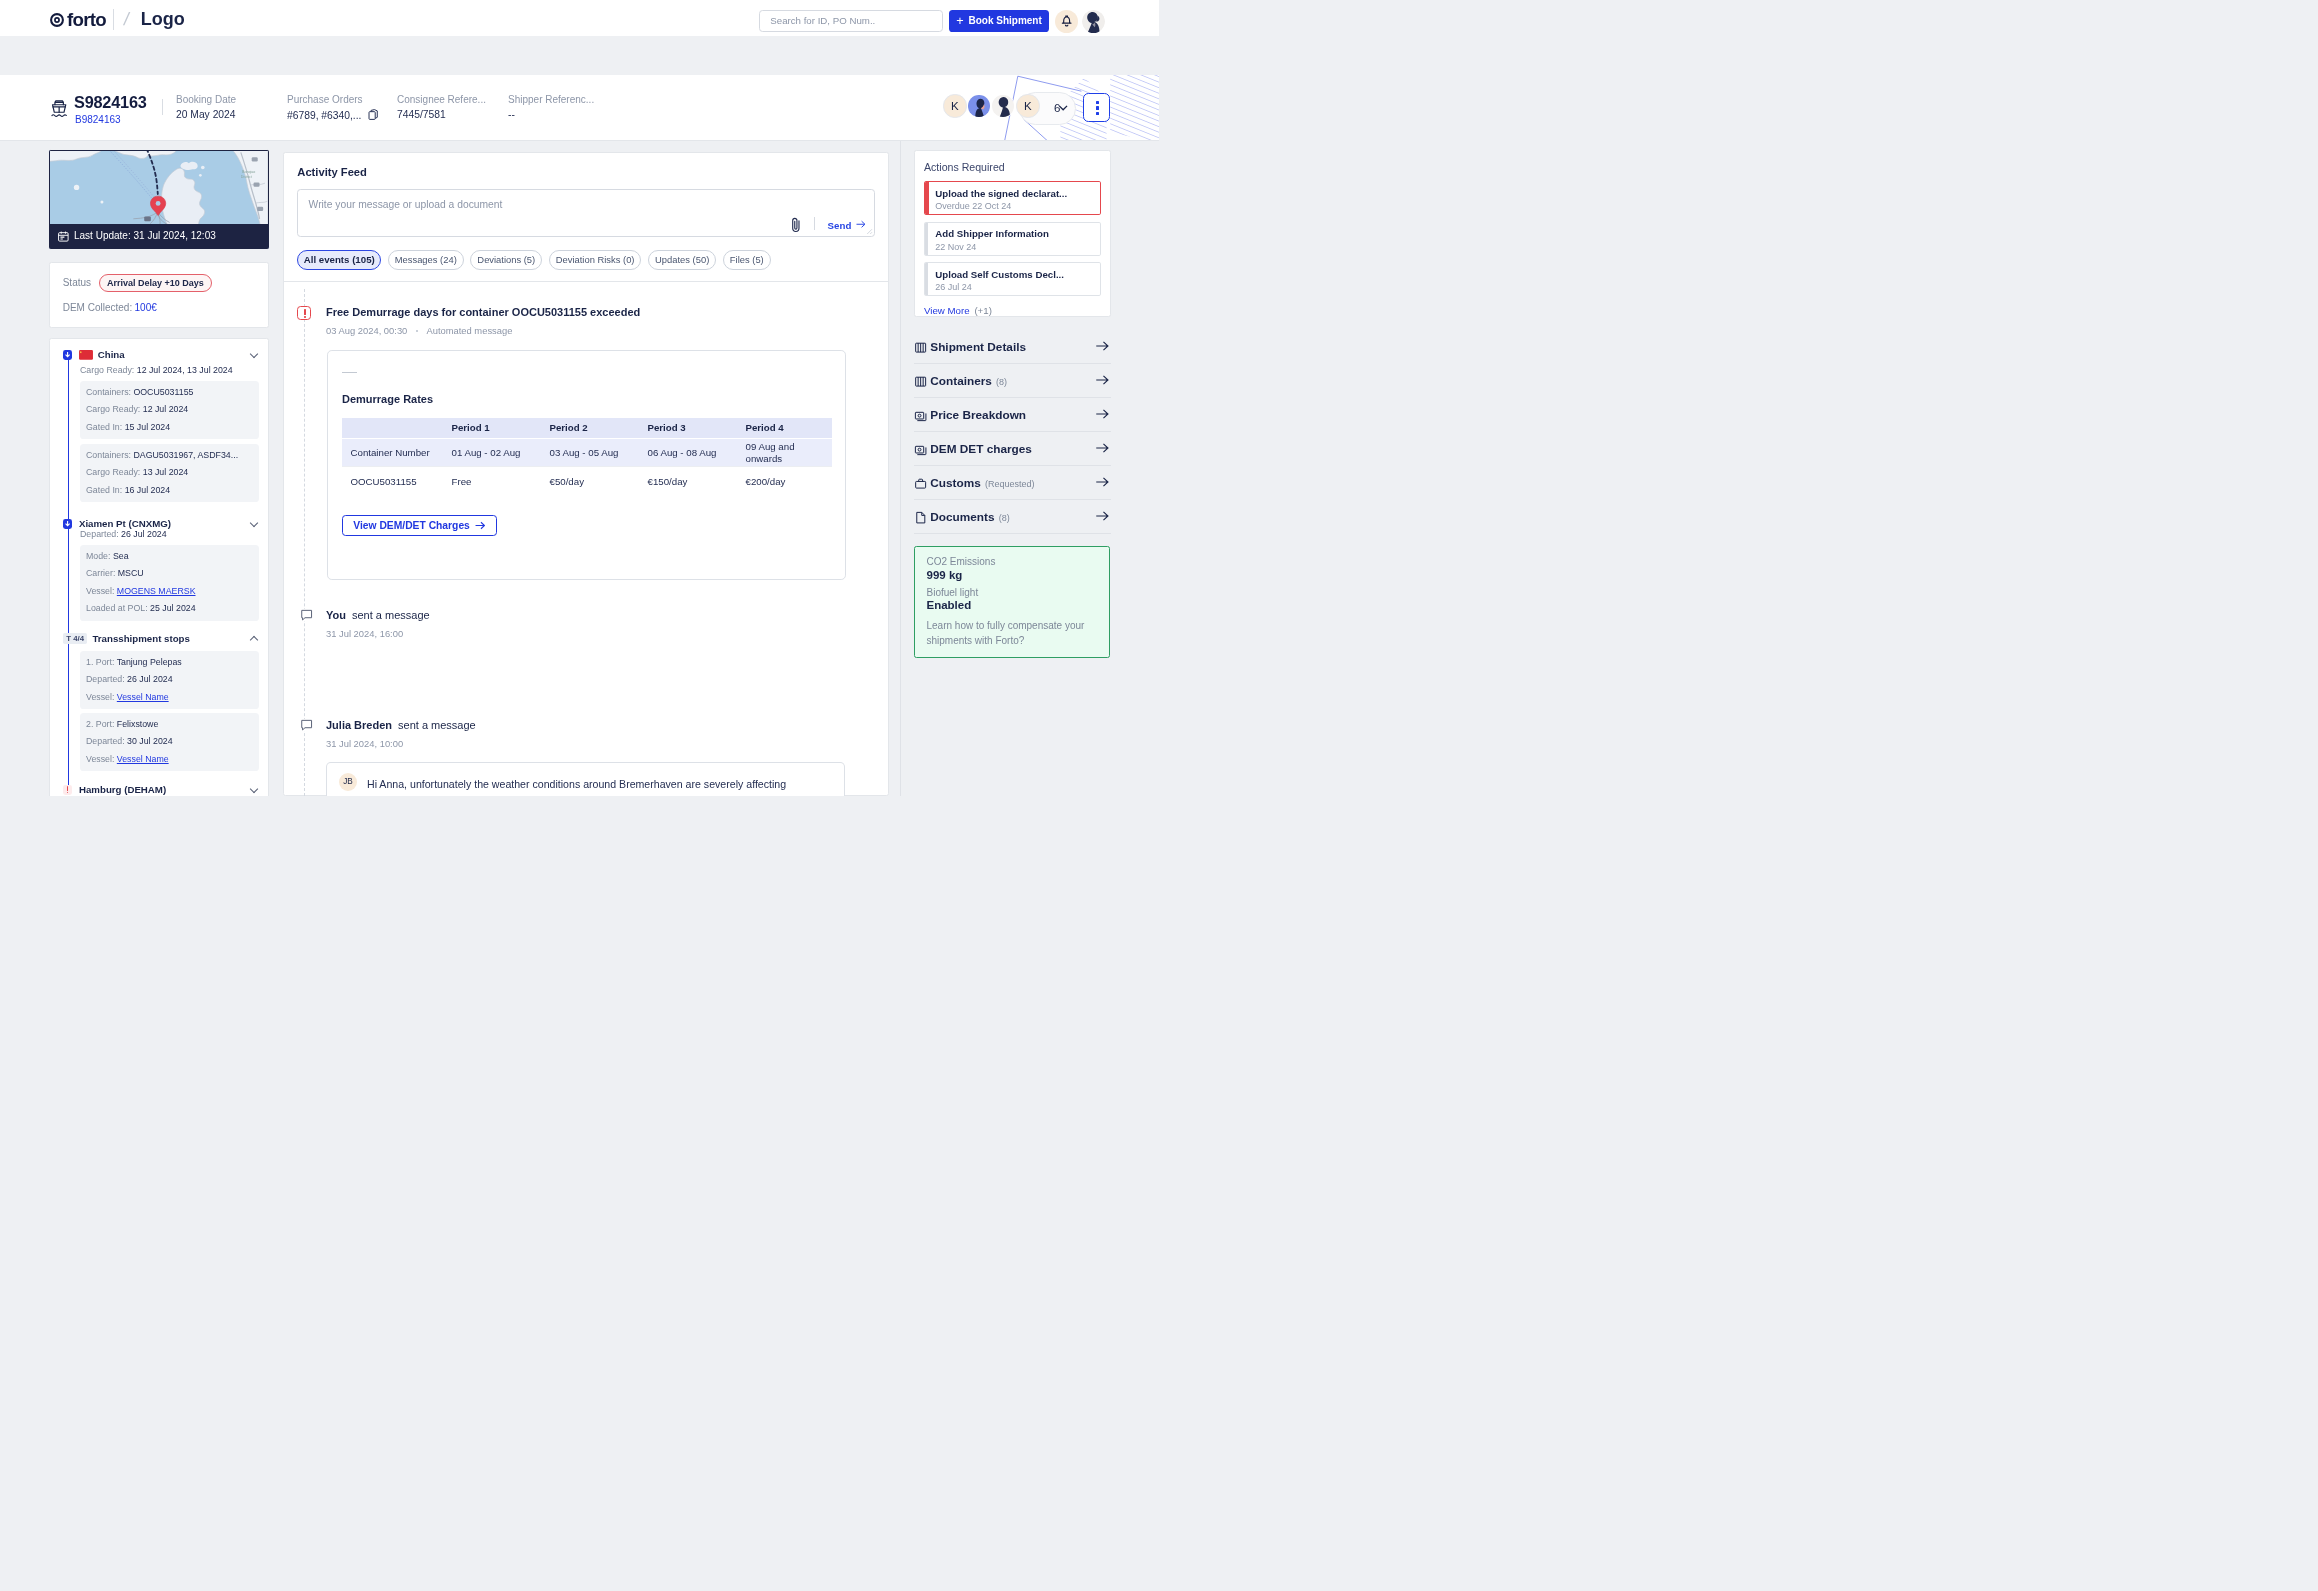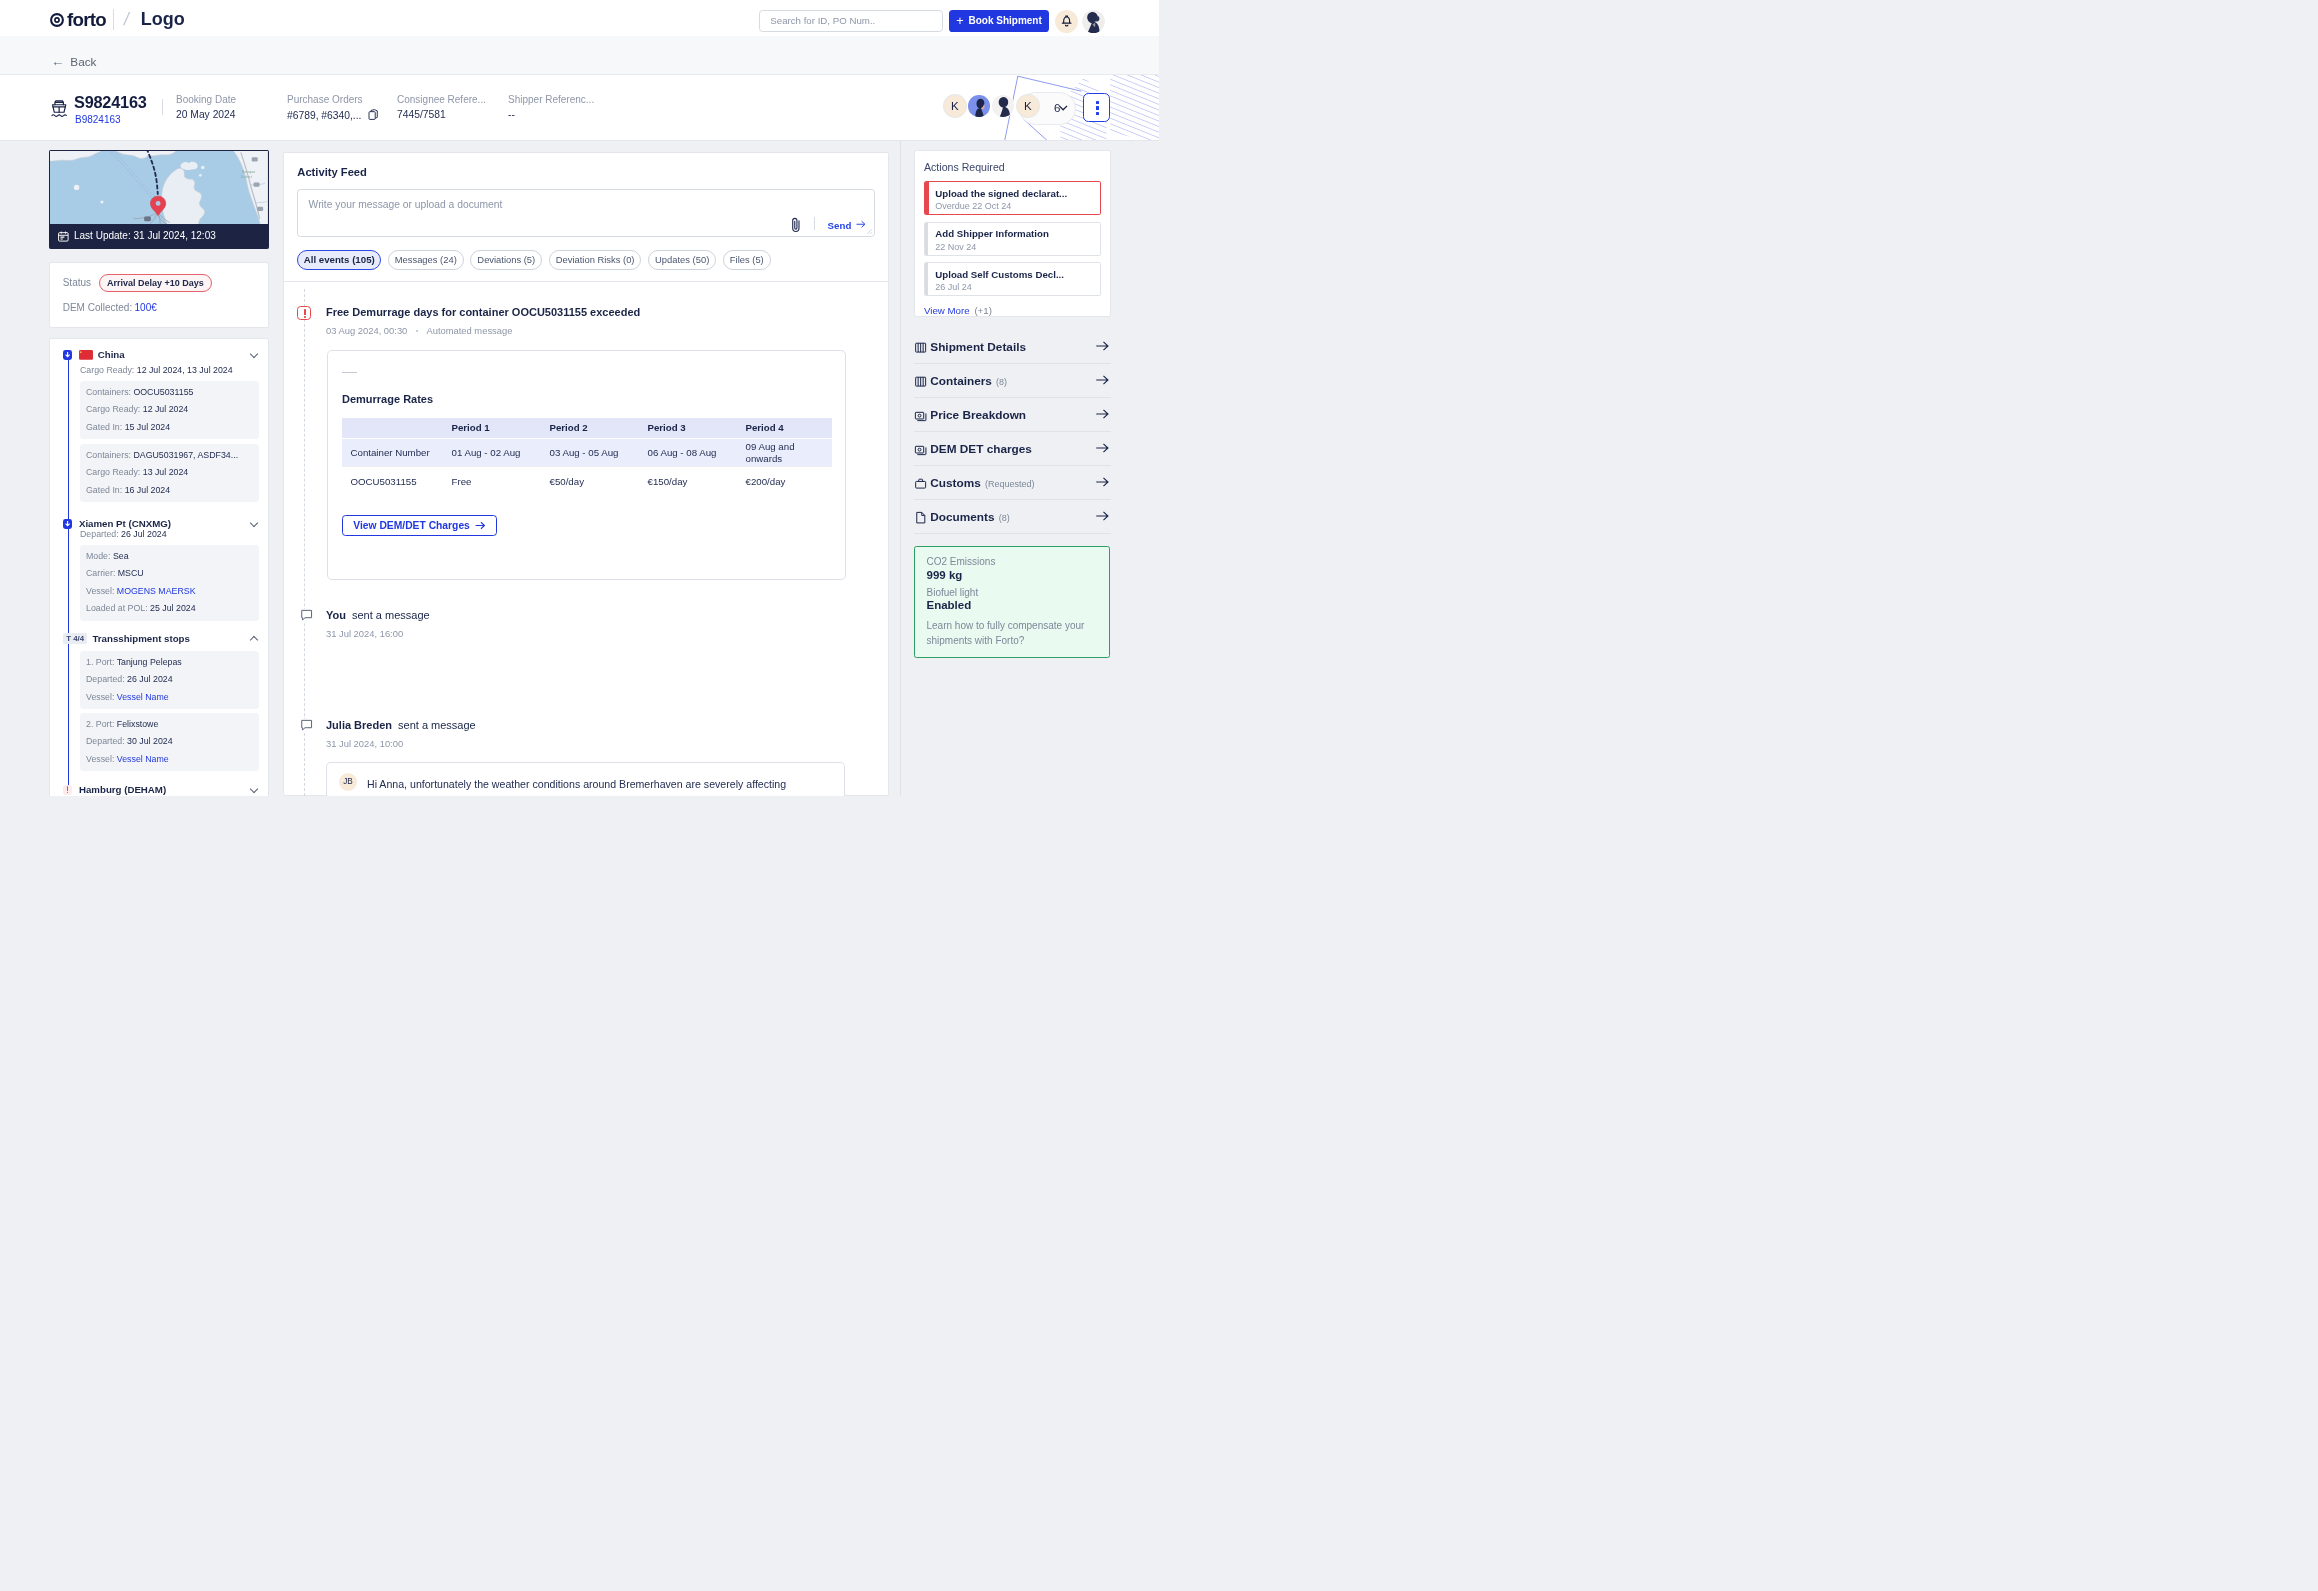--- a/index.html
+++ b/index.html
@@ -66,21 +66,21 @@
 .tlhead .ic.red { background:#fdebec; }
 .tlhead .ic.red i { position:absolute; left:3.9px; top:1.5px; width:1.8px; height:4.2px; background:#e5484d; border-radius:0.9px; }
 .tlhead .ic.red u { position:absolute; left:3.9px; top:6.6px; width:1.8px; height:1.8px; background:#e5484d; border-radius:50%; }
 .tlhead .flag { margin-left:6.6px; flex:none; }
 .tlhead .t { font-size:9.7px; font-weight:bold; color:#1a2447; margin-left:4.8px; white-space:nowrap; }
 .tlhead .chev { position:absolute; right:-201px; }
 .tlrow { position:absolute; left:30px; font-size:8.8px; color:#7d8798; white-space:nowrap; }
 .tlrow b { color:#242e52; font-weight:400; }
 .tlbox { position:absolute; left:30px; width:179px; background:#f2f4f7; border-radius:3.6px; padding:3px 6px; font-size:8.8px; color:#7d8798; line-height:17.5px; white-space:nowrap; }
 .tlbox b { color:#242e52; font-weight:400; }
-.tlbox .lk { color:#2138e0; }
+.tlbox .lk { color:#2138e0;text-decoration:underline; }
 .tbadge { display:inline-block; background:#e9edf3; border-radius:1.8px; color:#3c466b; font-size:7.8px; font-weight:bold; padding:0.6px 3px 1.2px; margin-right:5.4px; }
 
 .chev { width:6px; height:6px; border-right:1.2px solid #596176; border-bottom:1.2px solid #596176; transform:rotate(45deg); }
 .chev.up { transform:rotate(-135deg); }
 
 
 .centercol { position:absolute; left:283px; top:152px; width:606px; height:644px; background:#fff; border:0.6px solid #e3e6ea; border-radius:2.4px; }
 .af-title { position:absolute; left:13.3px; top:12.7px; font-size:11.2px; font-weight:bold; color:#1a2447; }
 .af-input { position:absolute; left:13.3px; top:36px; width:578px; height:48px; border:0.9px solid #d6dae1; border-radius:3.6px; }
 .af-input .ph { position:absolute; left:10.3px; top:8.5px; font-size:10.3px; color:#8d96a8; }
@@ -176,23 +176,20 @@
           <circle cx="19" cy="19" r="19" fill="#f0eeec"></circle>
           <g transform="translate(38,0) scale(-1,1)">
             <path d="M9 38 C9 27 12 21 18 20 C13 19 11 13.5 12.5 9 C14 4.5 19 2 24 4 C29 6 30.5 11 28.5 16 C27.5 19 25 21 22 21.5 C23.5 26 26 31.5 29 38 Z" fill="#232c4e"></path>
             <path d="M12.5 9 C10 10 8.5 13 9.5 16 C10.5 18.5 13 19.5 15 19 C13 16 12.5 12.5 12.5 9 Z" fill="#232c4e"></path>
             <path d="M17 21 C15.5 23 15.5 26 17 28.5 L21 24 C19.5 23 18 22 17 21 Z" fill="#8f8f9e"></path>
           </g>
         </svg>
     </div>
   </div>
 
-  <div class="backbar">
-      <div class="bk"><span class="arr">←</span>Back</div>
-    </div>
 
   <div class="shiphead">
     <svg class="decor" width="156" height="66" viewBox="0 0 258 110">
       <defs>
         <pattern id="hatch" width="8.6" height="8.6" patternUnits="userSpaceOnUse" patternTransform="rotate(22)">
           <rect width="8.6" height="8.6" fill="#fff"></rect>
           <line x1="0" y1="0" x2="8.6" y2="0" stroke="#2d45e2" stroke-width="0.8"></line>
         </pattern>
       </defs>
       <polygon points="93,110 93,44 133,4 170,40 170,110" fill="url(#hatch)"></polygon>

